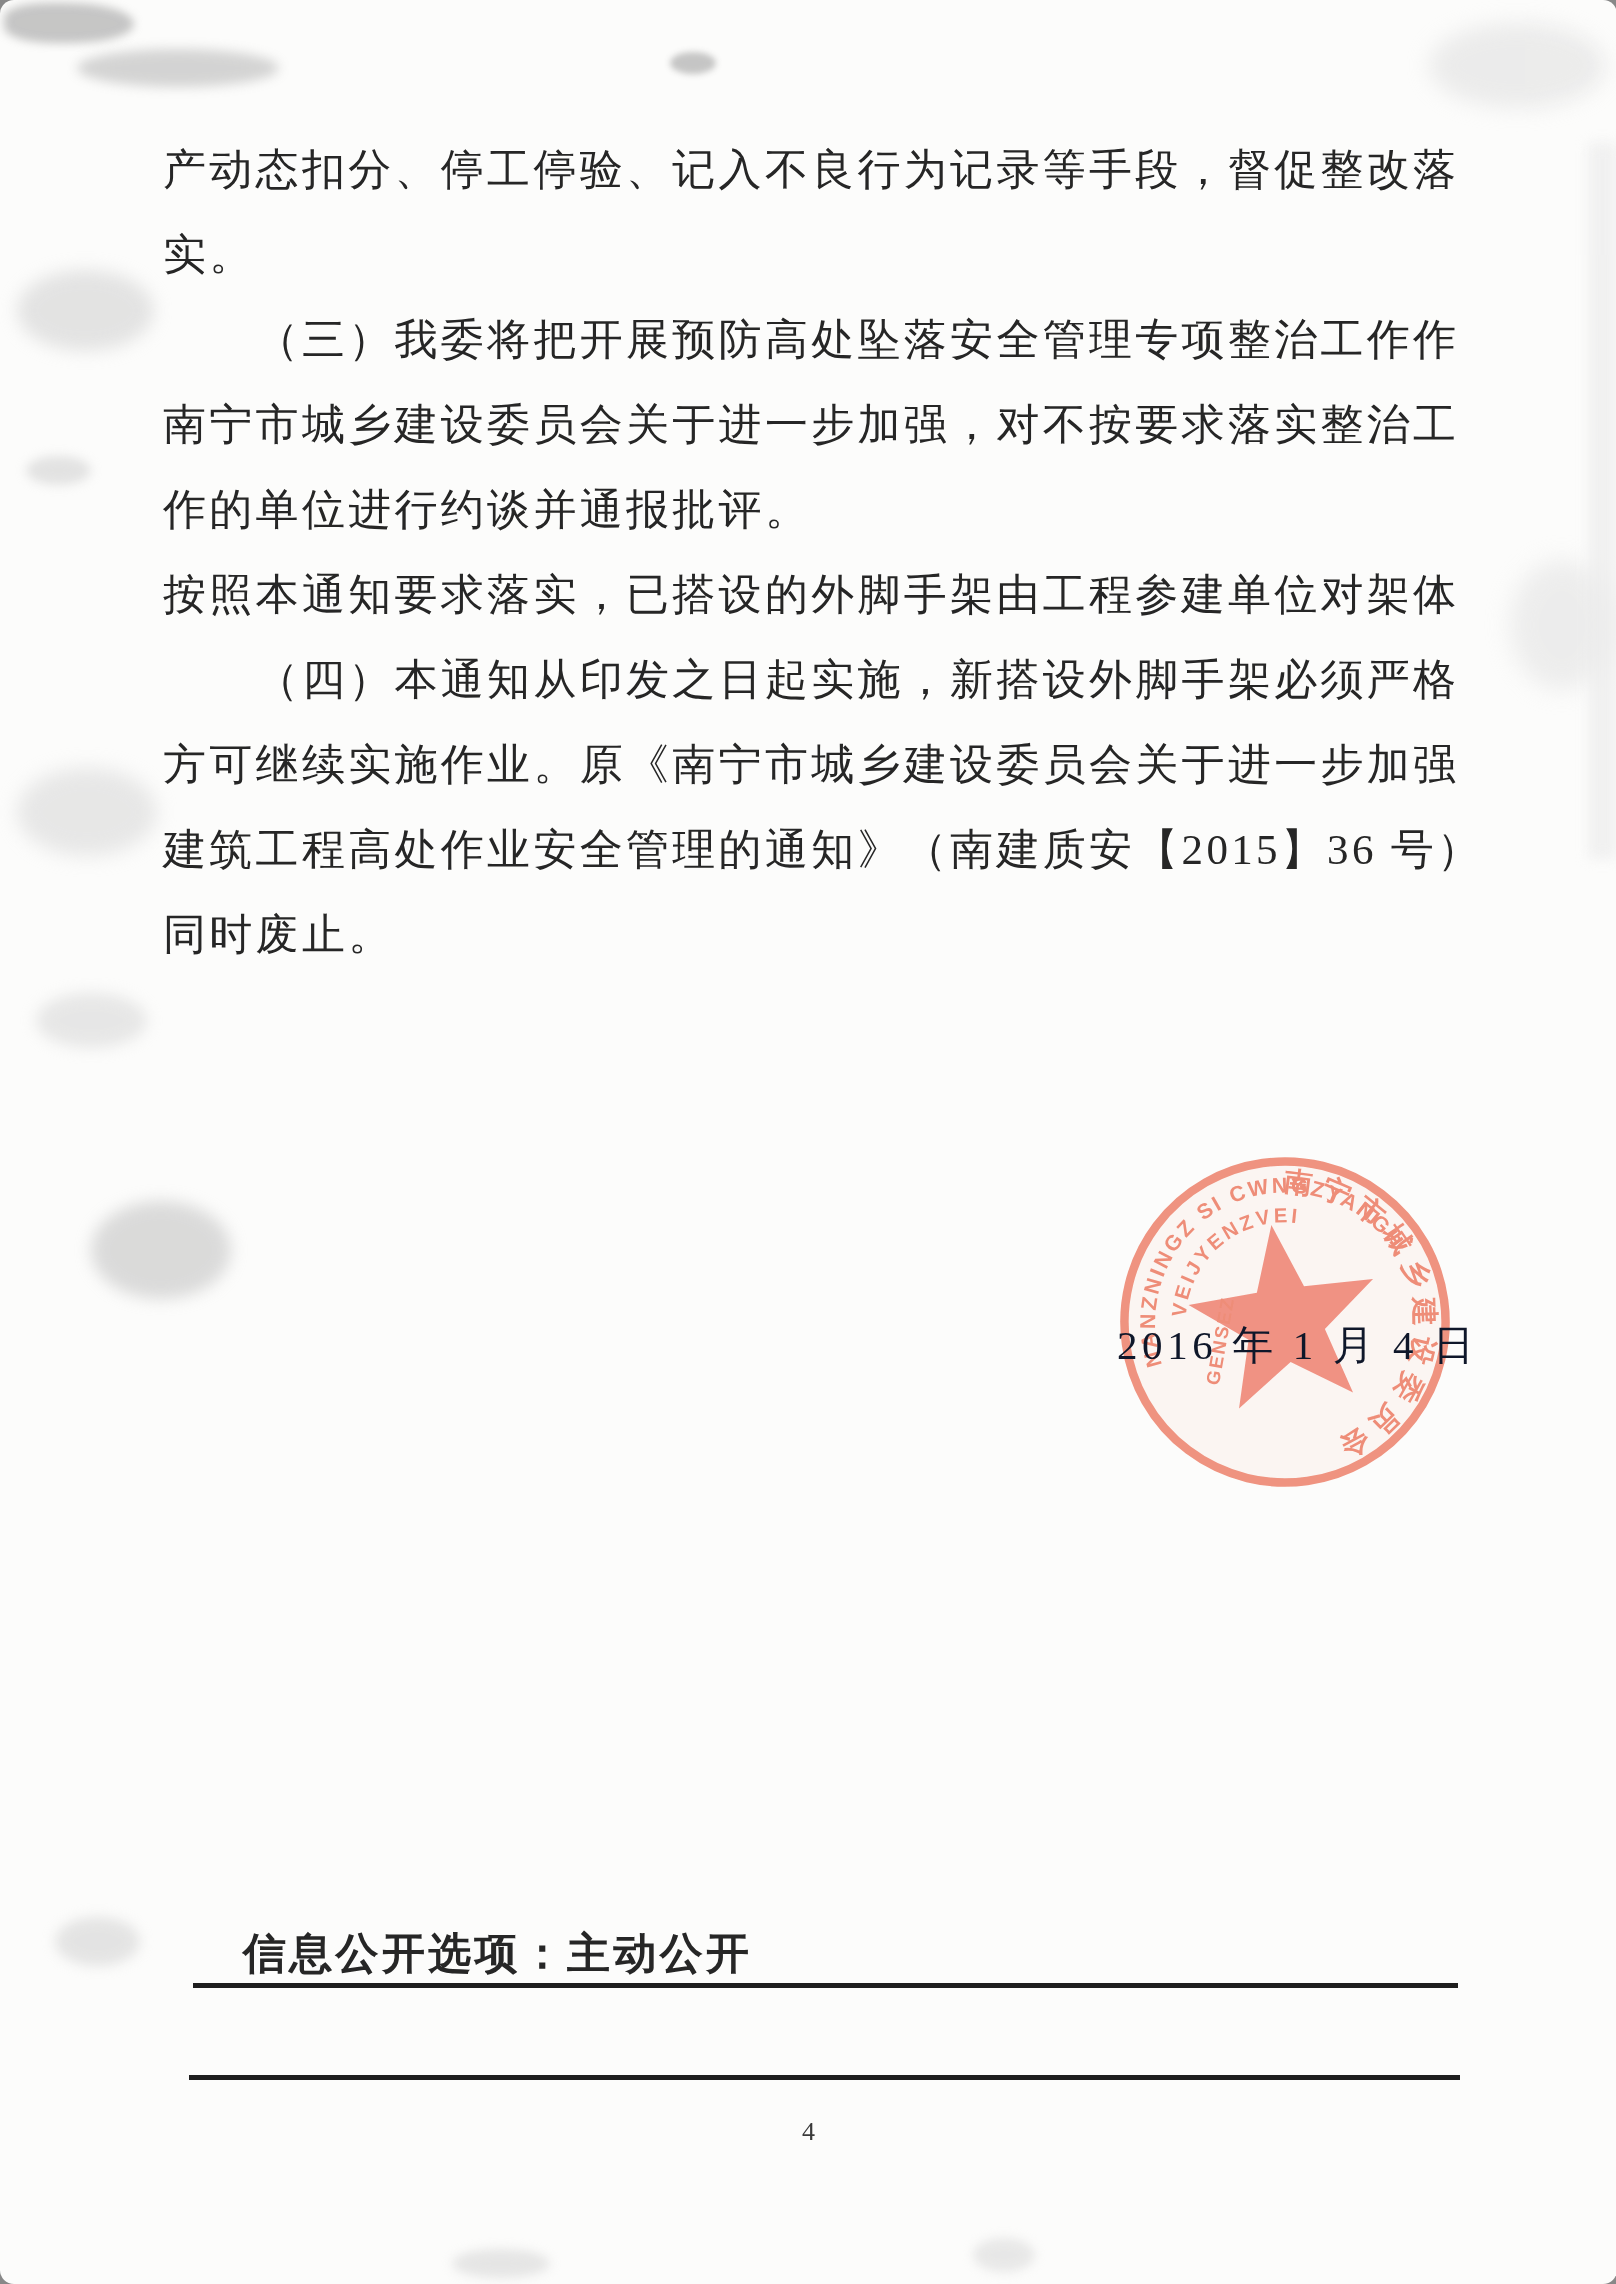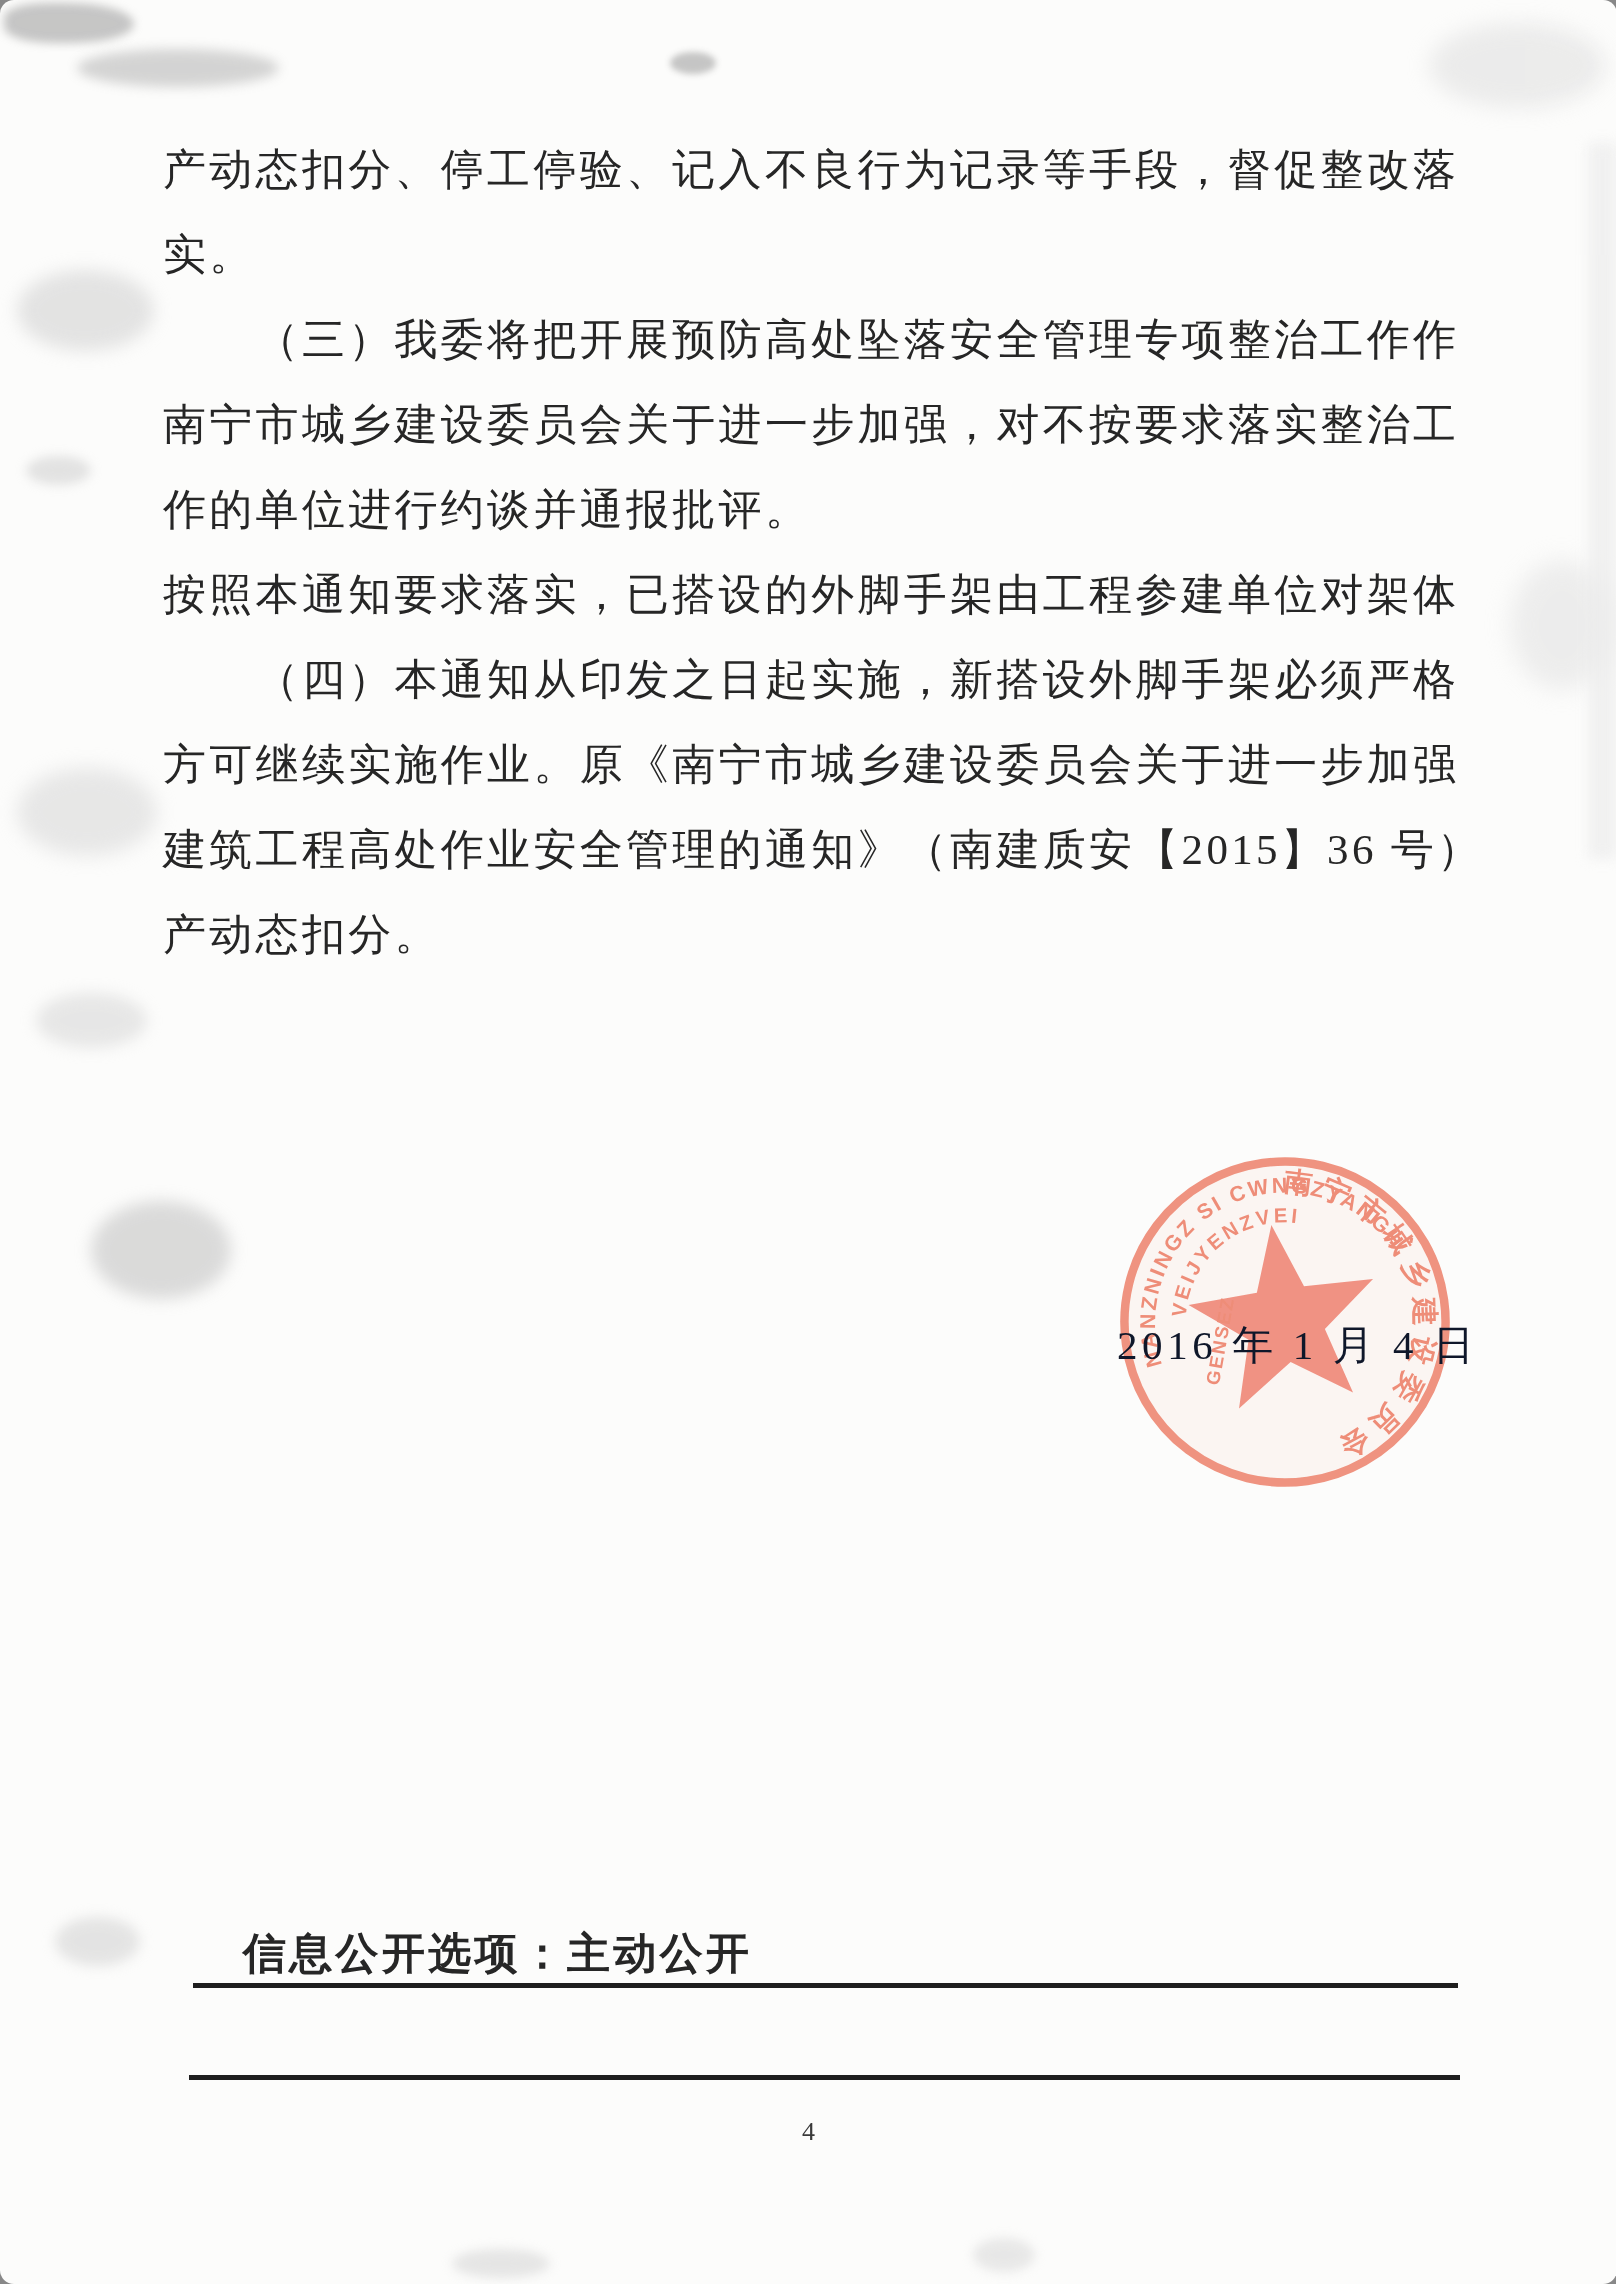--- a/index.html
+++ b/index.html
@@ -103,21 +103,21 @@
   <div class="body-block">
     <div class="tline">产动态扣分、停工停验、记入不良行为记录等手段，督促整改落</div>
     <div class="tline">实。</div>
     <div class="tline">　　（三）我委将把开展预防高处坠落安全管理专项整治工作作</div>
     <div class="tline">南宁市城乡建设委员会关于进一步加强，对不按要求落实整治工</div>
     <div class="tline">作的单位进行约谈并通报批评。</div>
     <div class="tline">按照本通知要求落实，已搭设的外脚手架由工程参建单位对架体</div>
     <div class="tline">　　（四）本通知从印发之日起实施，新搭设外脚手架必须严格</div>
     <div class="tline">方可继续实施作业。原《南宁市城乡建设委员会关于进一步加强</div>
     <div class="tline">建筑工程高处作业安全管理的通知》（南建质安【2015】36 号）</div>
-    <div class="tline">产动态扣分。</div>
+    <div class="tline">同时废止。</div>
   </div>
 
   <div class="stamp">
     <svg width="342" height="342" viewBox="0 0 524 524">
       <circle cx="262" cy="262" r="246" fill="rgba(240,130,105,0.07)" stroke="#ec7a62" stroke-width="13" opacity="0.95"></circle>
       <polygon points="262,112 298.5,211.8 404.7,215.6 321,281.2 350.2,383.4 262,324 173.8,383.4 203,281.2 119.3,215.6 225.5,211.8" fill="#ec7361" opacity="0.9"></polygon>
       <defs>
         <path id="arcOuter" d="M 70,315 A 199,199 0 1 1 454,315" fill="none"></path>
         <path id="arcInner" d="M 115,300 A 152,152 0 1 1 409,300" fill="none"></path>
         <path id="arcCjk" d="M 262,62 A 200,200 0 0 1 262,462" fill="none"></path>

